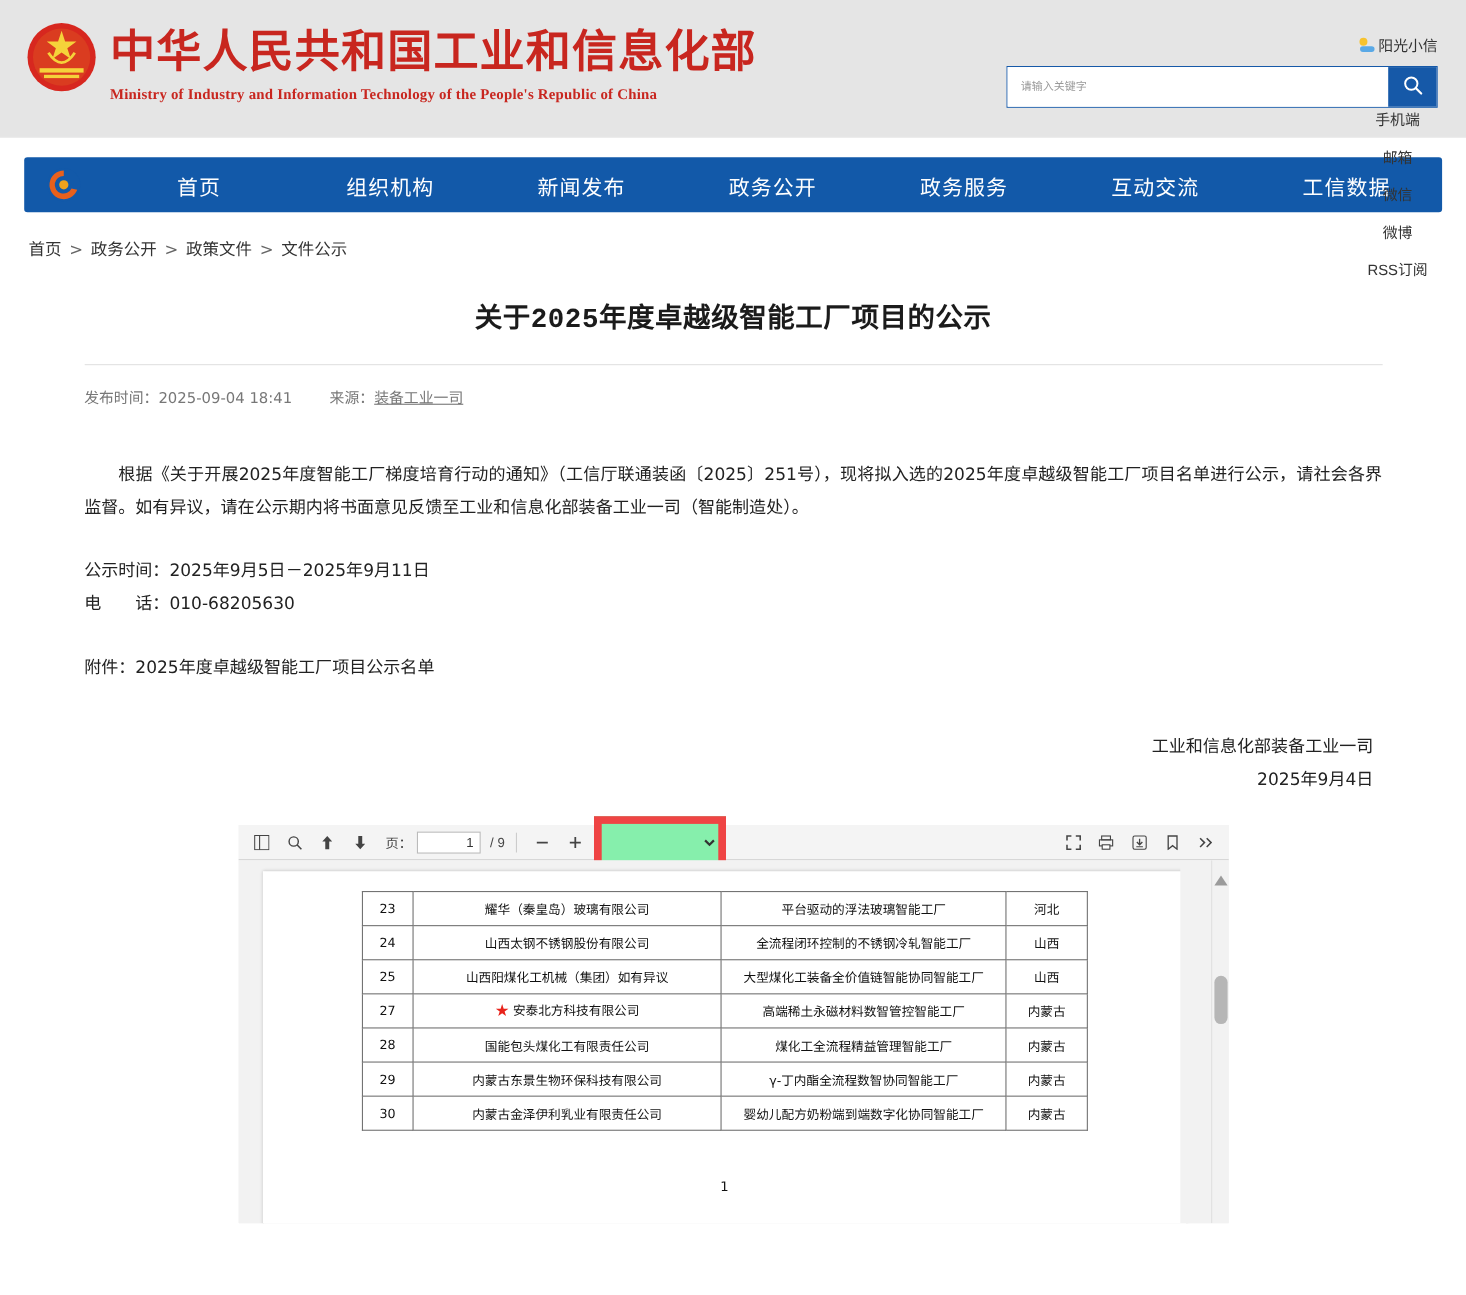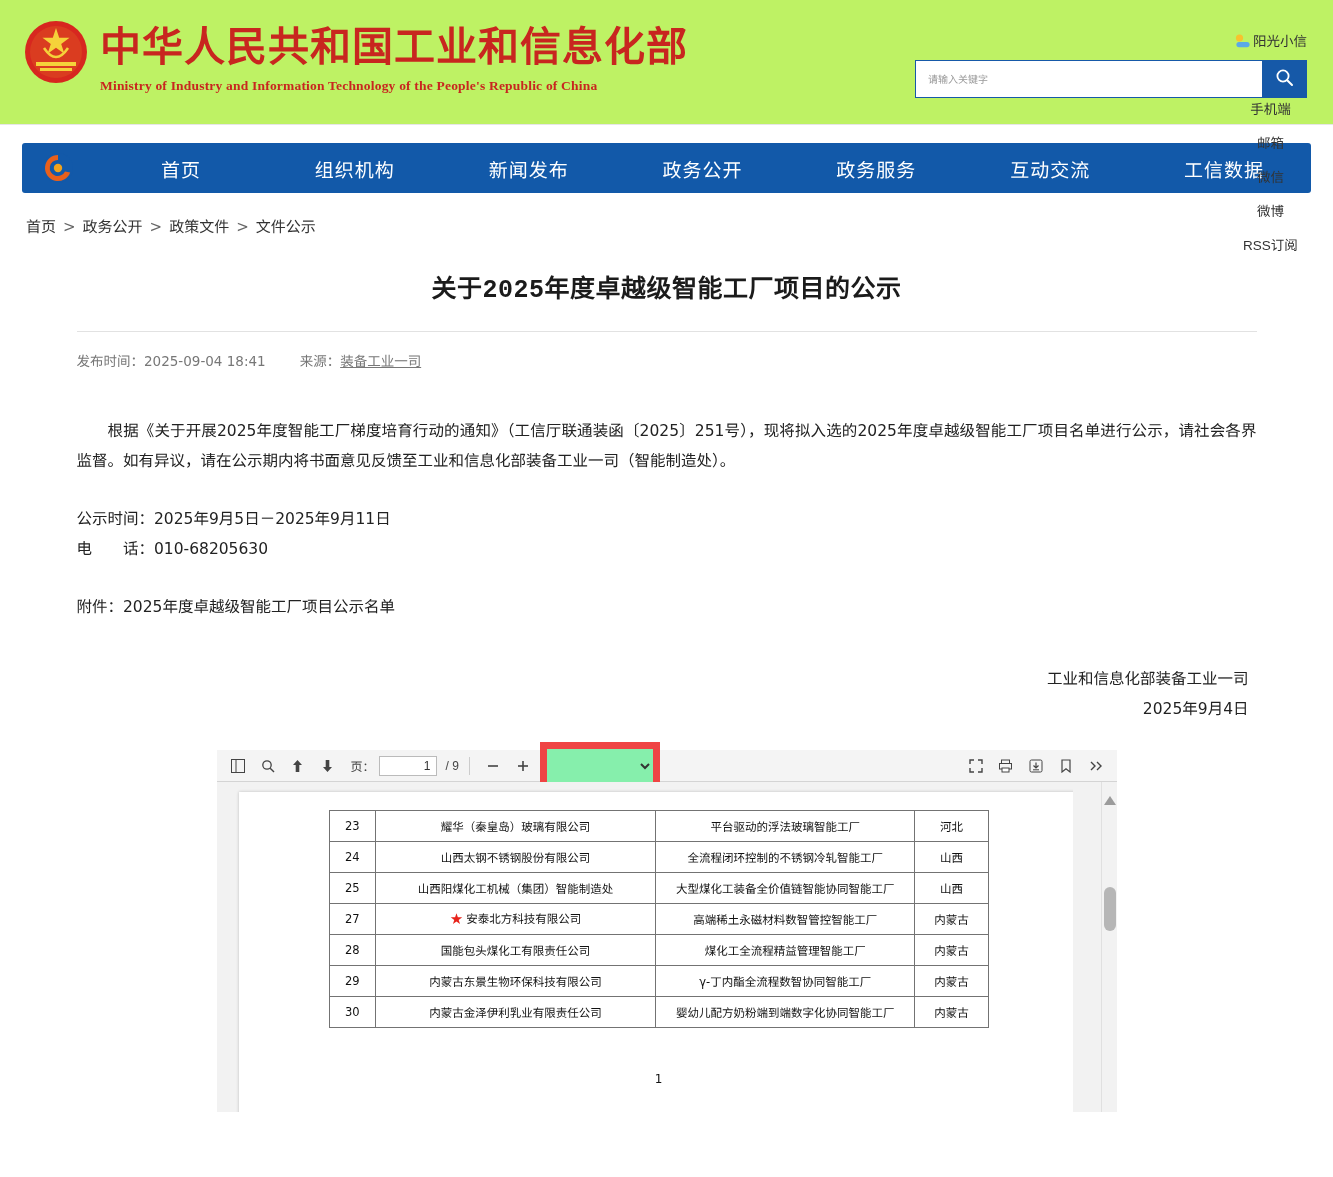--- a/index.html
+++ b/index.html
@@ -10,21 +10,21 @@
     font-family: "Liberation Sans", "DejaVu Sans", sans-serif;
     color: #333;
     overflow: hidden;
   }
 
   
   .topbar {
     position: relative;
     height: 125px;
     border-bottom: 1px solid #e6e6e6;
-    background: #bef264;
+    background: #e5e5e5;
   }
   .emblem {
     position: absolute;
     left: 22px; top: 18px;
     width: 68px; height: 68px;
   }
   .emblem svg { display:block; }
 
   .logo-text {
     position: absolute;
@@ -492,21 +492,21 @@
           <td class="col-reg">河北</td>
         </tr>
         <tr>
           <td class="col-idx">24</td>
           <td class="col-name">山西太钢不锈钢股份有限公司</td>
           <td class="col-proj">全流程闭环控制的不锈钢冷轧智能工厂</td>
           <td class="col-reg">山西</td>
         </tr>
         <tr>
           <td class="col-idx">25</td>
-          <td class="col-name">山西阳煤化工机械（集团）智能制造处</td>
+          <td class="col-name">山西阳煤化工机械（集团）如有异议</td>
           <td class="col-proj">大型煤化工装备全价值链智能协同智能工厂</td>
           <td class="col-reg">山西</td>
         </tr>
         <tr>
           <td class="col-idx">27</td>
           <td class="col-name"><span class="star">★</span><span>安泰北方科技有限公司</span></td>
           <td class="col-proj">高端稀土永磁材料数智管控智能工厂</td>
           <td class="col-reg">内蒙古</td>
         </tr>
         <tr>

